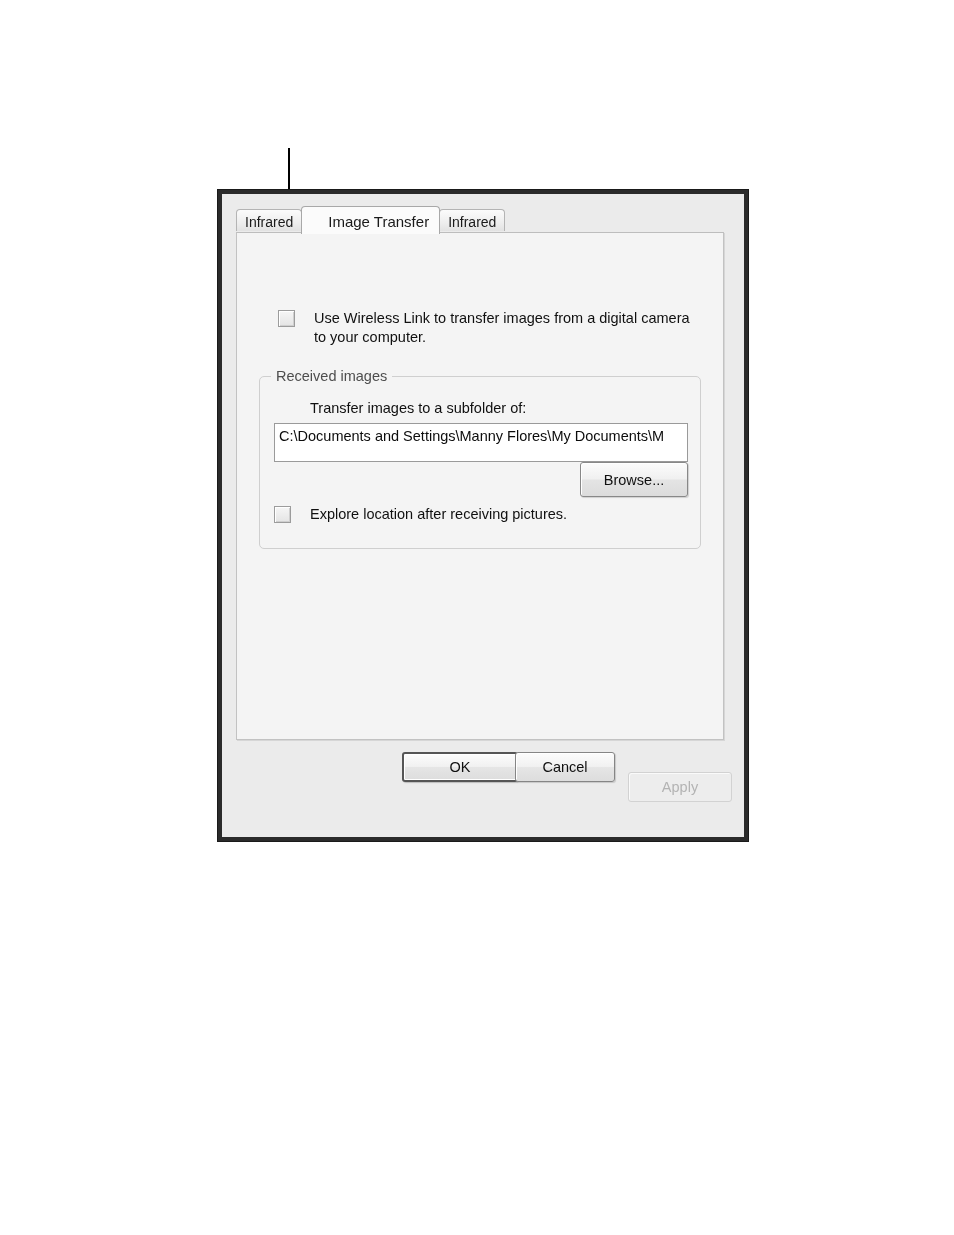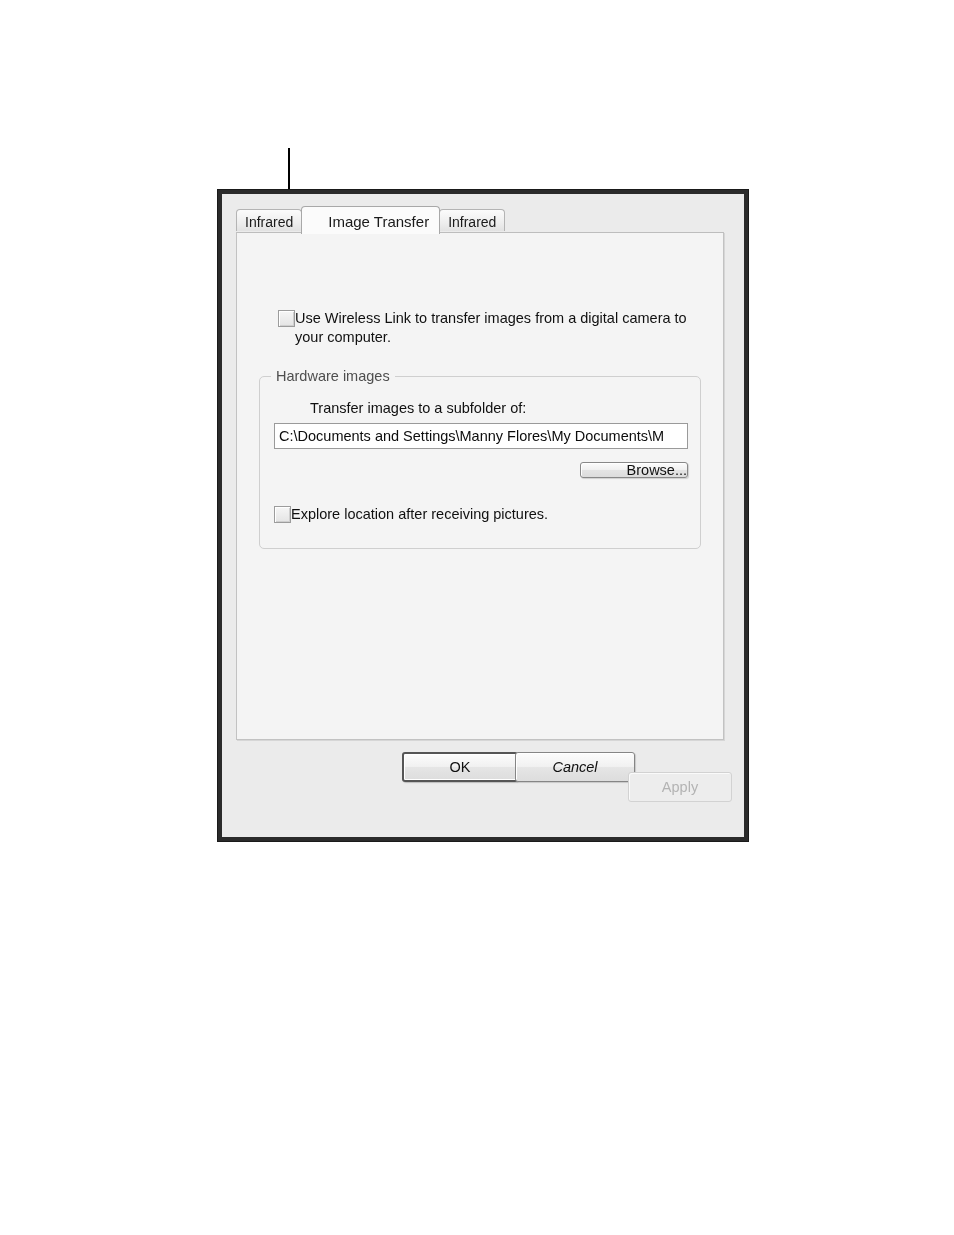--- a/index.html
+++ b/index.html
@@ -150,21 +150,21 @@
     min-width: 17px;
     background: linear-gradient(to bottom, #f6f6f6, #e4e4e4);
     border: 1px solid #9c9c9c;
     box-shadow: inset 1px 1px 0 #ffffff, inset -1px -1px 0 #cfcfcf;
     box-sizing: border-box;
     margin-top: 1px;
   }
   .cb-label {
     font-size: 14.5px;
     color: #101010;
-    margin-left: 0;
+    margin-left: 19px;
     line-height: 19px;
   }
 
   
   #groupbox {
     position: absolute;
     left: 22px;
     top: 143px;
     width: 442px;
     height: 173px;
@@ -190,47 +190,47 @@
     font-size: 14.5px;
     color: #101010;
     margin-left: 36px;
   }
 
   #path-field {
     position: absolute;
     left: 14px;
     top: 46px;
     width: 414px;
-    height: 26px;
+    height: 39px;
     background: #ffffff;
     border: 1px solid #9a9a9a;
     box-sizing: border-box;
     font-size: 14.5px;
     color: #0c0c0c;
     padding: 0 4px;
     line-height: 24px;
     white-space: nowrap;
     overflow: hidden;
   }
 
   #browse-button {
     position: absolute;
     right: 12px;
     top: 85px;
     width: 108px;
-    height: 16px;
+    height: 35px;
     background: linear-gradient(to bottom, #fcfcfc 0%, #f0f0f0 48%, #e4e4e4 52%, #dcdcdc 100%);
     border: 1px solid #888888;
     border-radius: 3px;
     box-sizing: border-box;
     font-size: 14.5px;
     color: #101010;
     display: flex;
     align-items: center;
-    justify-content: flex-end;
+    justify-content: center;
     box-shadow: inset 1px 1px 0 #ffffff, 1px 1px 1px rgba(0,0,0,.15);
   }
 
   #explore-row { left: 14px; top: 128px; }
 
   
   #button-bar {
     position: absolute;
     left: 0;
     top: 558px;
@@ -258,21 +258,21 @@
     border: 2px solid #555555;
   }
   .dlg-button.disabled {
     background: #ededed;
     border: 1px solid #d2d2d2;
     color: #b3b3b3;
     box-shadow: inset 1px 1px 0 #fafafa;
     margin-top: 20px;
   }
   #ok-button     { left: 180px; width: 116px; }
-  #cancel-button { left: 293px; width: 120px; font-style: italic; }
+  #cancel-button { left: 293px; width: 100px; }
   #apply-button  { left: 406px; width: 104px; }
 </style>
 </head>
 <body>
 
 <div id="callout-line"></div>
 
 <div id="dialog">
 
 
@@ -291,21 +291,21 @@
     </div>
 
     <div id="tabpanel">
 
       <div class="cb-row" id="use-wl-row">
         <div class="checkbox"></div>
         <div class="cb-label">Use Wireless Link to transfer images from a digital camera to your computer.</div>
       </div>
 
       <div id="groupbox">
-        <div id="group-legend">Hardware images</div>
+        <div id="group-legend">Received images</div>
 
         <div id="transfer-label">Transfer images to a subfolder of:</div>
 
         <div id="path-field">C:\Documents and Settings\Manny Flores\My Documents\M</div>
 
         <div id="browse-button" class="dlg-button normal">
           <span>Browse...</span>
         </div>
 
         <div class="cb-row" id="explore-row">

